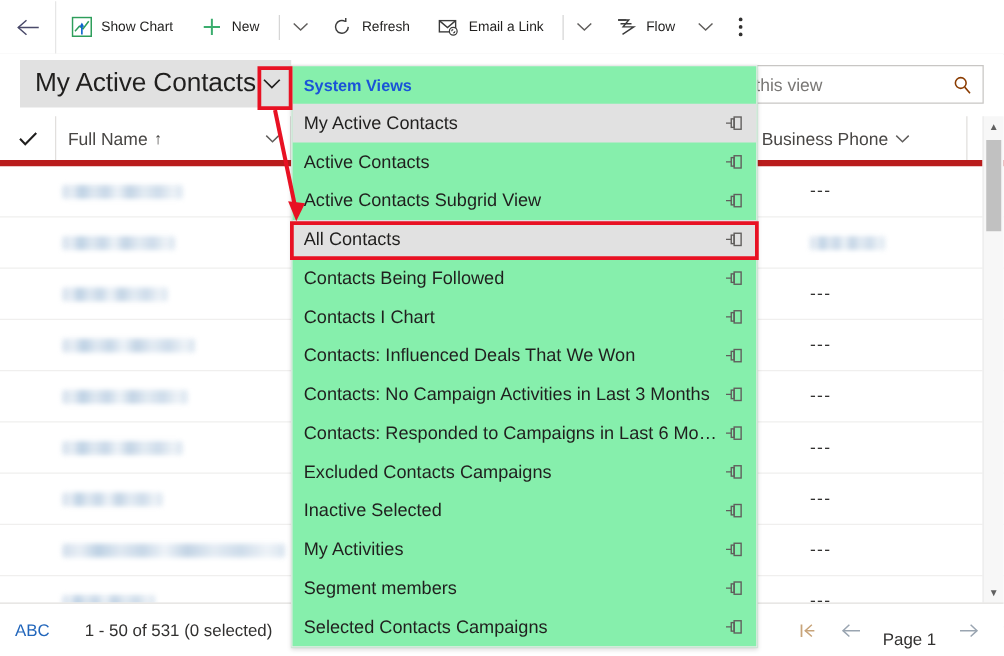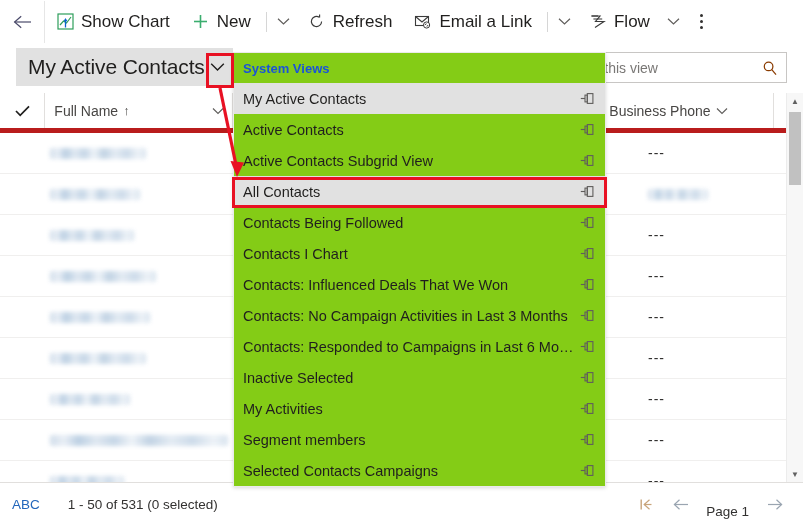--- a/index.html
+++ b/index.html
@@ -30,21 +30,21 @@
     color: #5a5a5a;
     border-right: 1px solid #e6e6e6;
     cursor: pointer;
   }
   .cmd-btn {
     height: 42px;
     display: flex; align-items: center;
     gap: 7px;
     padding: 0 11px;
     color: #201f1e;
-    font-size: 17px;
+    font-size: 11px;
     cursor: pointer;
     white-space: nowrap;
   }
   .cmd-ico { display: flex; align-items: center; justify-content: center; width: 18px; height: 18px; }
   .cmd-caret {
     width: 26px; height: 42px;
     display: flex; align-items: center; justify-content: center;
     cursor: pointer; color: #605e5c;
   }
   .cmd-sep {
@@ -202,21 +202,21 @@
     display: flex; align-items: center; justify-content: center;
     cursor: pointer; color: #605e5c;
   }
   .pg-btn.disabled { color: #c8a47a; }
   .pg-label { font-size: 13.5px; color: #323130; padding: 0 6px; }
 
   
   .flyout {
     position: absolute; left: 233px; top: 52px;
     width: 373px;
-    background: #84cc16;
+    background: #86efac;
     box-shadow: 0 1.6px 3.6px rgba(0,0,0,0.132), 0 0.3px 0.9px rgba(0,0,0,0.108);
     border: 1px solid #eaeaea;
     z-index: 40;
     box-sizing: border-box;
   }
   .flyout-head {
     height: 30px;
     display: flex; align-items: center;
     padding-left: 9px;
     color: #1a53d8;
@@ -610,20 +610,30 @@
           <span class="vlabel">Contacts: Responded to Campaigns in Last 6 Months</span>
           <span class="pin">
             <svg width="15" height="13" viewBox="0 0 15 13">
               <line x1="0.8" y1="6.5" x2="5" y2="6.5" stroke="#605e5c" stroke-width="1.15"></line>
               <rect x="5" y="3.1" width="2.3" height="6.8" fill="none" stroke="#605e5c" stroke-width="1.1"></rect>
               <rect x="7.3" y="1.6" width="5.6" height="9.8" fill="none" stroke="#605e5c" stroke-width="1.1"></rect>
             </svg>
           </span>
         </div>
         <div class="vitem">
+          <span class="vlabel">Excluded Contacts Campaigns</span>
+          <span class="pin">
+            <svg width="15" height="13" viewBox="0 0 15 13">
+              <line x1="0.8" y1="6.5" x2="5" y2="6.5" stroke="#605e5c" stroke-width="1.15"></line>
+              <rect x="5" y="3.1" width="2.3" height="6.8" fill="none" stroke="#605e5c" stroke-width="1.1"></rect>
+              <rect x="7.3" y="1.6" width="5.6" height="9.8" fill="none" stroke="#605e5c" stroke-width="1.1"></rect>
+            </svg>
+          </span>
+        </div>
+        <div class="vitem">
           <span class="vlabel">Inactive Selected</span>
           <span class="pin">
             <svg width="15" height="13" viewBox="0 0 15 13">
               <line x1="0.8" y1="6.5" x2="5" y2="6.5" stroke="#605e5c" stroke-width="1.15"></line>
               <rect x="5" y="3.1" width="2.3" height="6.8" fill="none" stroke="#605e5c" stroke-width="1.1"></rect>
               <rect x="7.3" y="1.6" width="5.6" height="9.8" fill="none" stroke="#605e5c" stroke-width="1.1"></rect>
             </svg>
           </span>
         </div>
         <div class="vitem">

